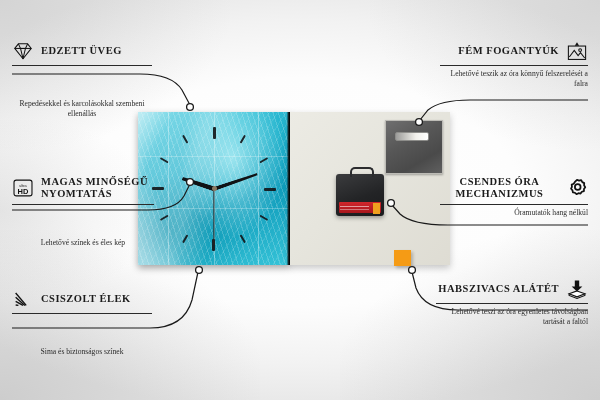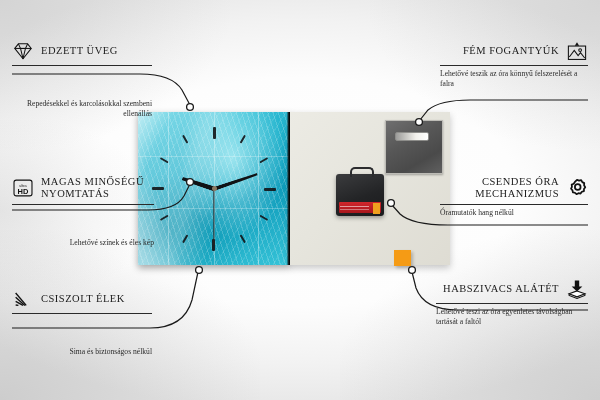--- a/index.html
+++ b/index.html
@@ -87,29 +87,29 @@
   .mech .lbl::after{content:"";position:absolute;left:1px;top:4px;width:70%;height:1px;
     background:rgba(255,255,255,.55);box-shadow:0 3px 0 rgba(255,255,255,.4);}
   .mech .dot{position:absolute;right:4px;bottom:2px;width:7px;height:11px;background:#f0a01e;}
   .foam{position:absolute;left:104px;top:138px;width:17px;height:16px;
     background:#f59b15;box-shadow:2px 2px 3px rgba(0,0,0,.22);}
 
   
   .feat{position:absolute;}
   .feat .head{display:flex;align-items:center;gap:7px;}
   .feat .ttl{font-size:10.5px;letter-spacing:.5px;color:#1b1b1b;line-height:1.18;
-    font-family:"Liberation Serif",serif;text-transform:uppercase;font-weight:400;}
+    font-family:"Liberation Serif",serif;text-transform:uppercase;font-weight:700;}
   .feat .rule{height:1px;background:#2a2a2a;margin:3px 0 3px;}
   .feat .sub{font-size:7.6px;color:#2b2b2b;line-height:1.33;font-family:"Liberation Serif",serif;}
   .feat.left .head{justify-content:flex-start;}
   .feat.left .ttl{text-align:left;}
-  .feat.left .sub{text-align:right;margin-top:33px;}
+  .feat.left .sub{text-align:center;margin-top:33px;}
   .feat.right .head{justify-content:flex-end;}
-  .feat.right .ttl{text-align:right;}
-  .feat.right .sub{}
+  .feat.right .ttl{text-align:center;}
+  .feat.right .sub{text-align:right;}
   .ico{width:22px;height:22px;flex:0 0 22px;display:block;}
   .ico svg{display:block;width:22px;height:22px;}
 
   #leaders{position:absolute;inset:0;pointer-events:none;}
 </style>
 </head>
 <body>
 
 <div id="stage">
 
@@ -245,21 +245,21 @@
         <svg viewBox="0 0 24 24" fill="none" stroke="#111" stroke-width="1.5">
           <path d="M4 5.5 L15.5 19"></path>
             <path d="M4 10 L14 19"></path>
           <path d="M4 14.5 L12 19"></path>
             <path d="M4 18.6 L7 19"></path>
         </svg>
       </span>
       <span class="ttl">CSISZOLT ÉLEK</span>
     </div>
     <div class="rule"></div>
-    <div class="sub">Sima és biztonságos nélkül</div>
+    <div class="sub">Sima és biztonságos színek</div>
   </div>
 
   <div class="feat right" style="right:12px;top:40px;width:148px">
     <div class="head">
       <span class="ttl">FÉM FOGANTYÚK</span>
       <span class="ico">
         <svg viewBox="0 0 24 24" fill="none" stroke="#111" stroke-width="1.15">
           <path d="M12 2.4 L9.6 6.4 H14.4 Z" fill="#111" stroke="none"></path>
           <rect x="2.6" y="6.6" width="18.8" height="14.6" stroke="#111"></rect>
           <path d="M3.6 18.6 L9 11.4 L13.2 17 L15.8 13.8 L20.4 19.6"></path>

